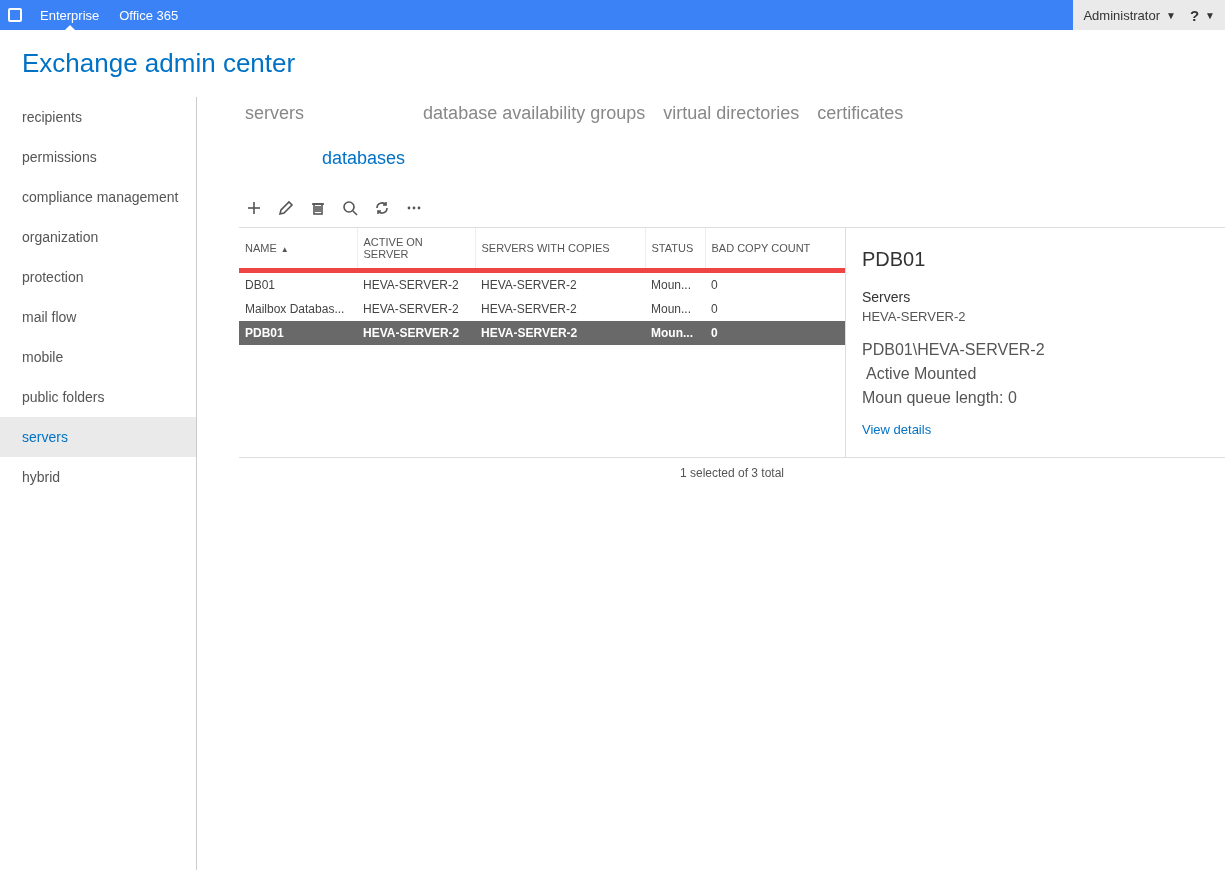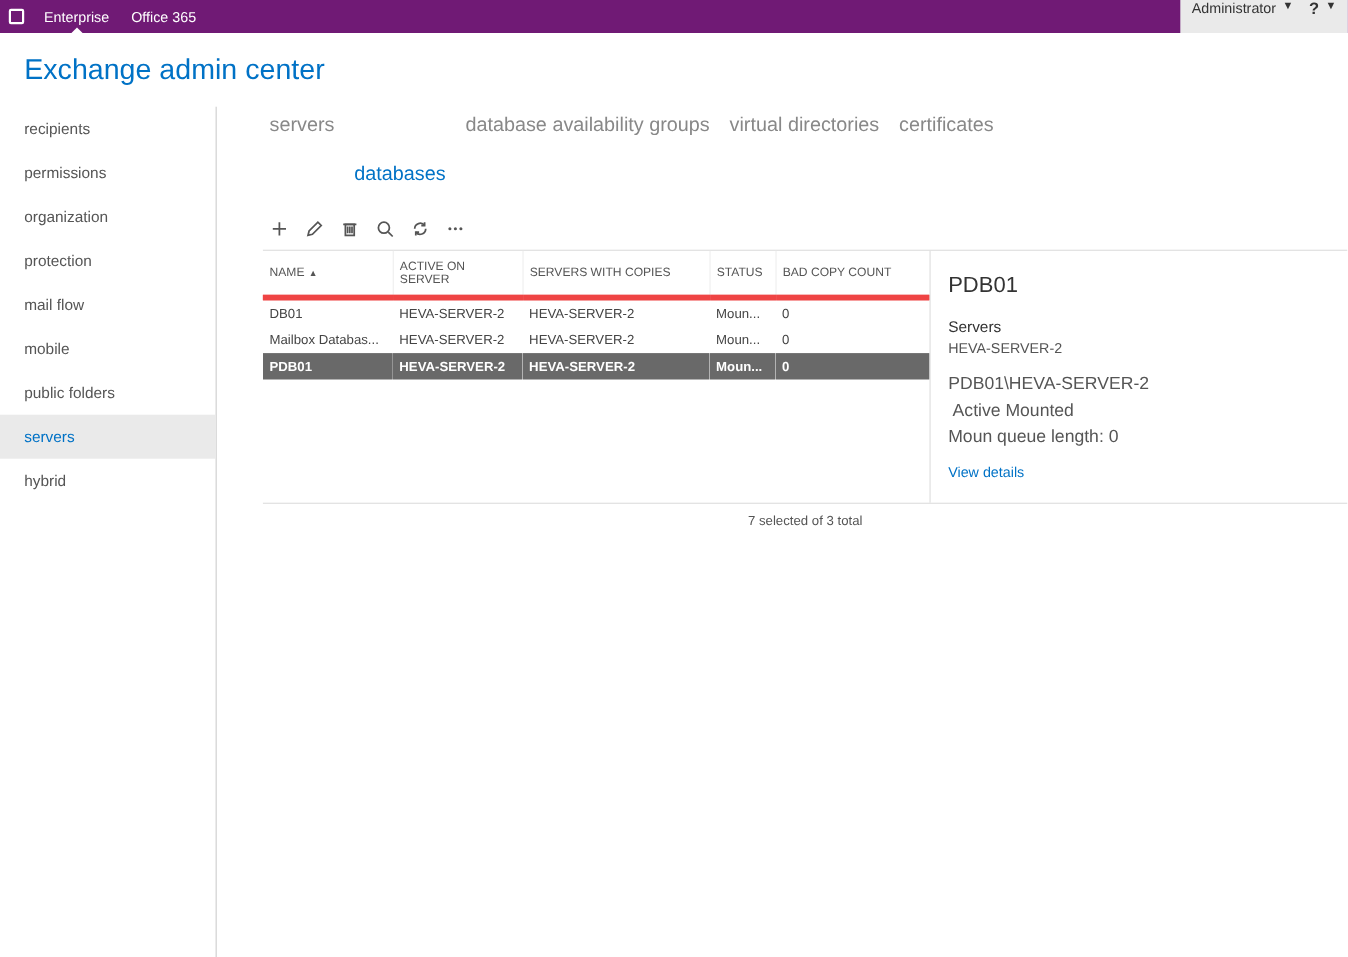--- a/index.html
+++ b/index.html
@@ -1,25 +1,25 @@
 <!DOCTYPE html>
 <html><head>
 <meta charset="utf-8">
 <style>
 * { box-sizing: border-box; margin: 0; padding: 0; }
 body { font-family: "Segoe UI", Arial, sans-serif; font-size: 13px; color: #333; background: #fff; width: 1225px; }
 
 
-.topbar { background: #701a75; height: 30px; display: flex; align-items: center; color: #fff; }
+.topbar { background: #3b82f6; height: 30px; display: flex; align-items: center; color: #fff; }
 .topbar .logo-icon { width: 30px; height: 30px; display: flex; align-items: center; justify-content: center; }
 .topbar .o365-box { display:inline-block; width:14px; height:14px; border:2px solid #fff; border-radius:2px; position:relative; }
 .topbar .tabs { display: flex; height: 100%; }
 .topbar .tab { padding: 0 10px; height: 100%; display: flex; align-items: center; font-size: 13px; cursor: pointer; position: relative; }
 .topbar .tab.active::after { content:""; position:absolute; bottom:-1px; left:50%; transform:translateX(-50%); width:0; height:0; border-left:6px solid transparent; border-right:6px solid transparent; border-bottom:6px solid #fff; }
-.topbar .right { margin-left: auto; background:#eaeaea; color:#333; height:100%; display:flex; align-items:flex-start; padding:0 10px; gap:6px; }
+.topbar .right { margin-left: auto; background:#eaeaea; color:#333; height:100%; display:flex; align-items:center; padding:0 10px; gap:6px; }
 .topbar .chev { font-size:10px; }
 .topbar .help { font-weight:bold; font-size:15px; margin-left:8px; }
 
 
 .page-title { color:#0072c6; font-size:26px; font-weight:300; padding:18px 0 18px 22px; }
 
 
 .layout { display:flex; }
 .sidebar { width:197px; border-right:1px solid #ccc; min-height:780px; }
 .sidebar .nav-item { padding:12px 0 12px 22px; font-size:14px; color:#555; cursor:pointer; }
@@ -80,20 +80,21 @@
     <span class="chev">▼</span>
   </div>
 </div>
 
 <div class="page-title">Exchange admin center</div>
 
 <div class="layout">
   <div class="sidebar" id="sidebar">
       <div class="nav-item">recipients</div>
       <div class="nav-item">permissions</div>
+      <div class="nav-item">compliance management</div>
       <div class="nav-item">organization</div>
       <div class="nav-item">protection</div>
       <div class="nav-item">mail flow</div>
       <div class="nav-item">mobile</div>
       <div class="nav-item">public folders</div>
       <div class="nav-item active">servers</div>
       <div class="nav-item">hybrid</div>
     </div>
 
   <div class="main">
@@ -193,15 +194,15 @@
         <div class="small" style="padding-left:4px;">Active Mounted</div>
         <div class="small">
           <span>Moun queue length:</span>&nbsp;<span>0</span>
         </div>
         <div style="margin-top:12px;">
           <a href="#">View details</a>
         </div>
       </div>
     </div>
 
-    <div class="footer">7 selected of 3 total</div>
+    <div class="footer">1 selected of 3 total</div>
   </div>
 </div>
 
 </body></html>

